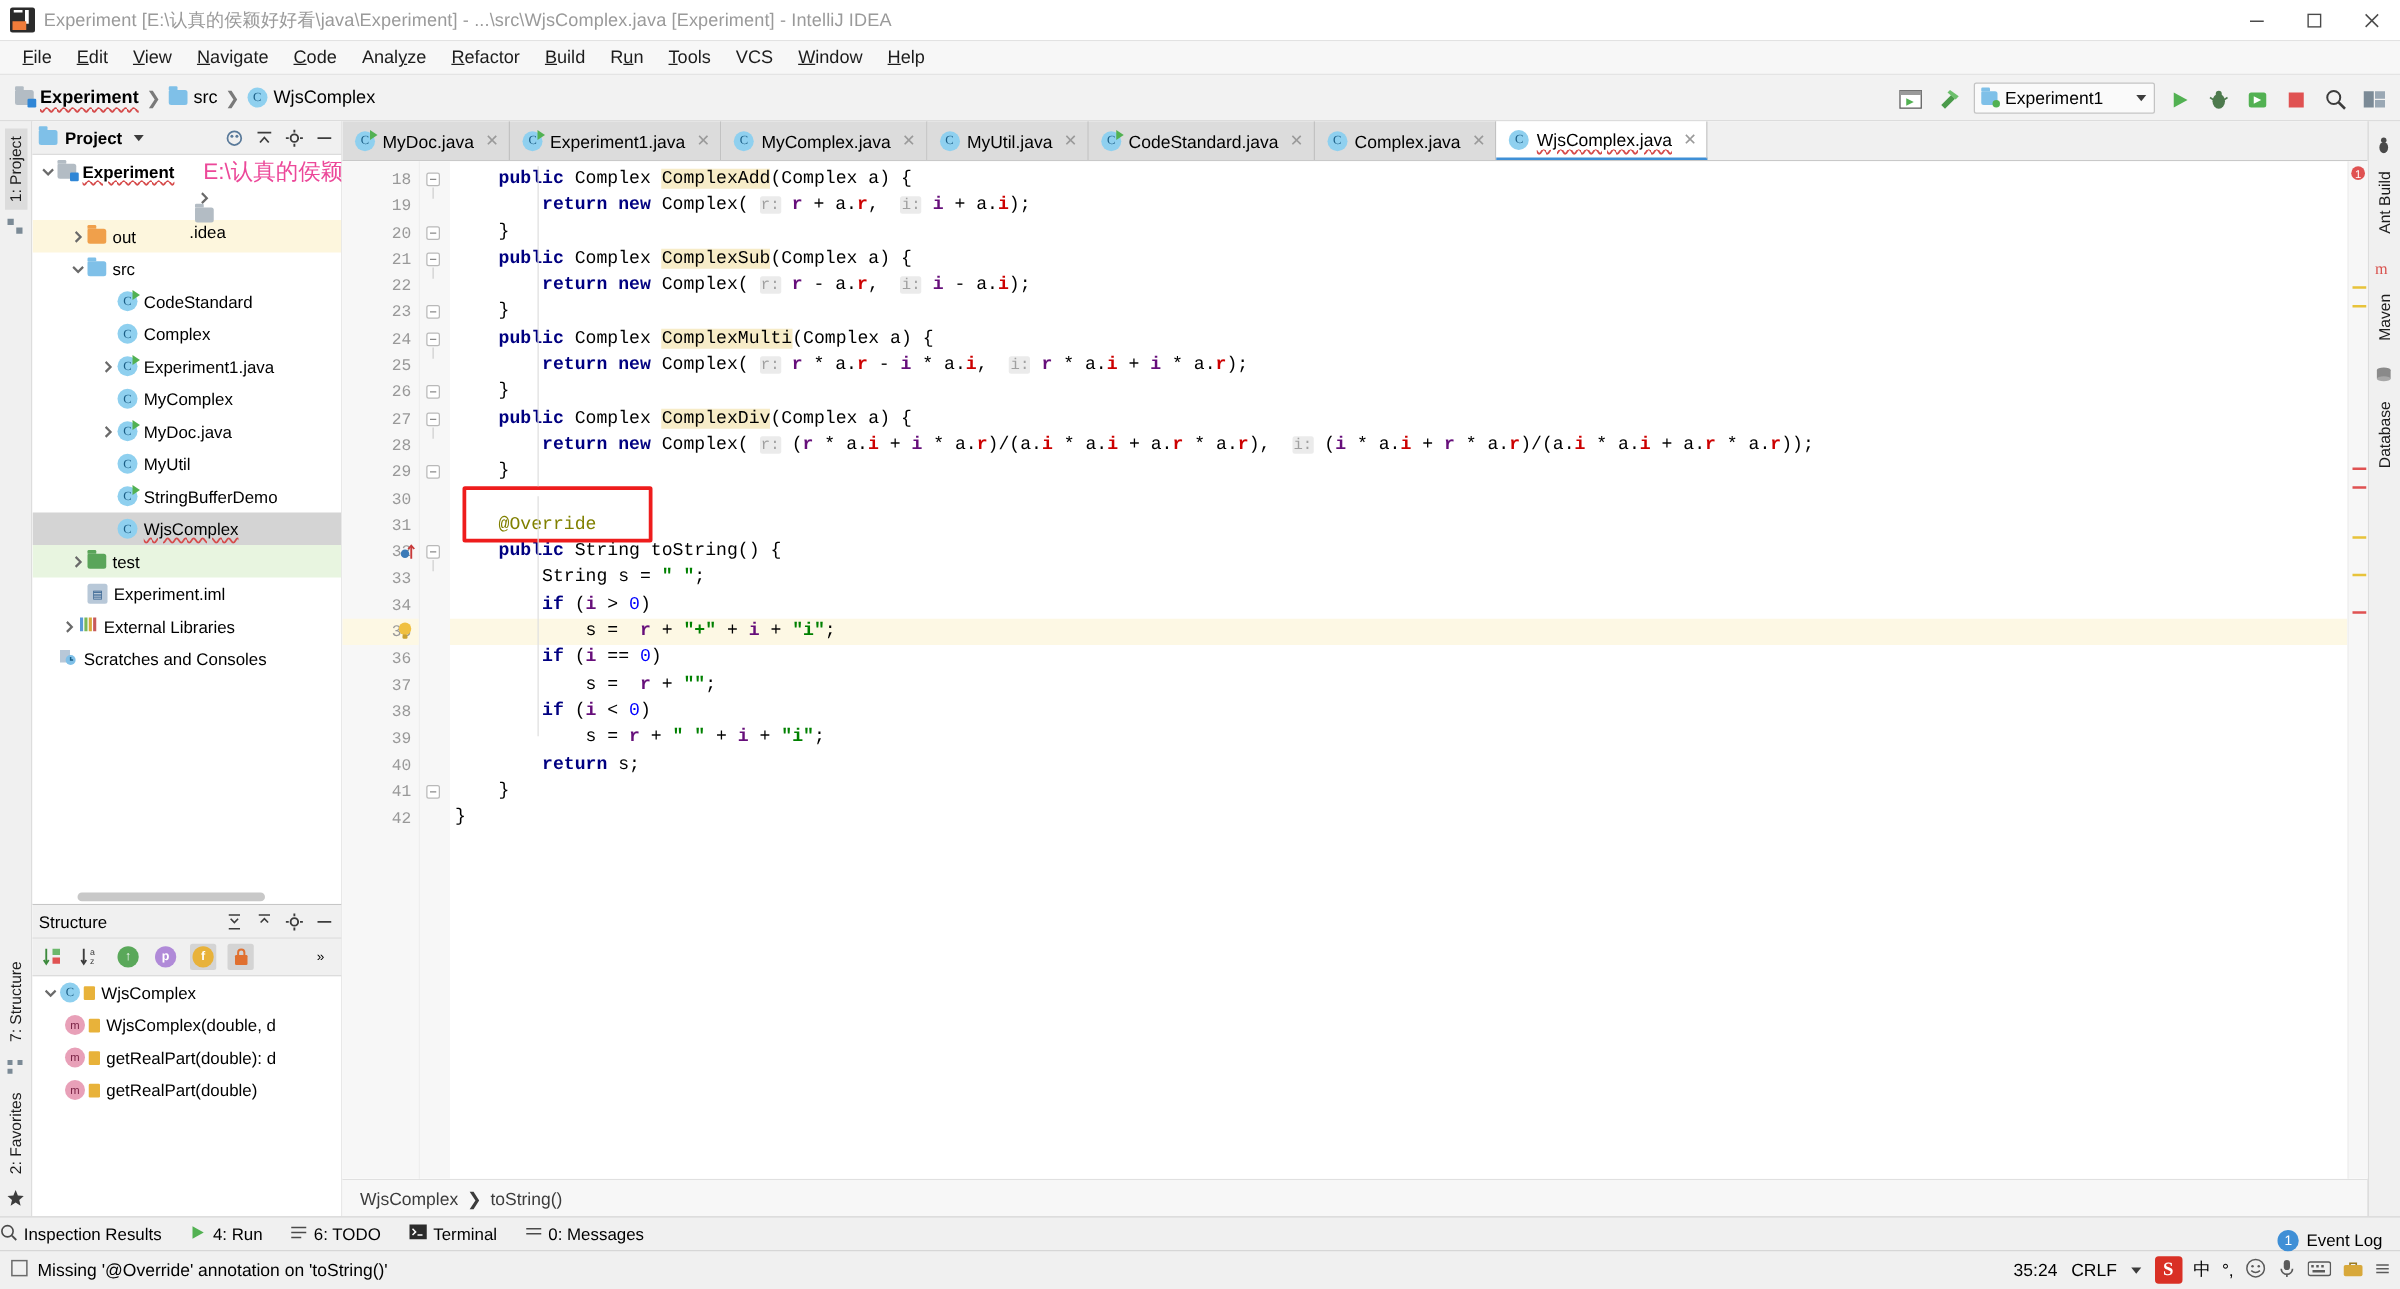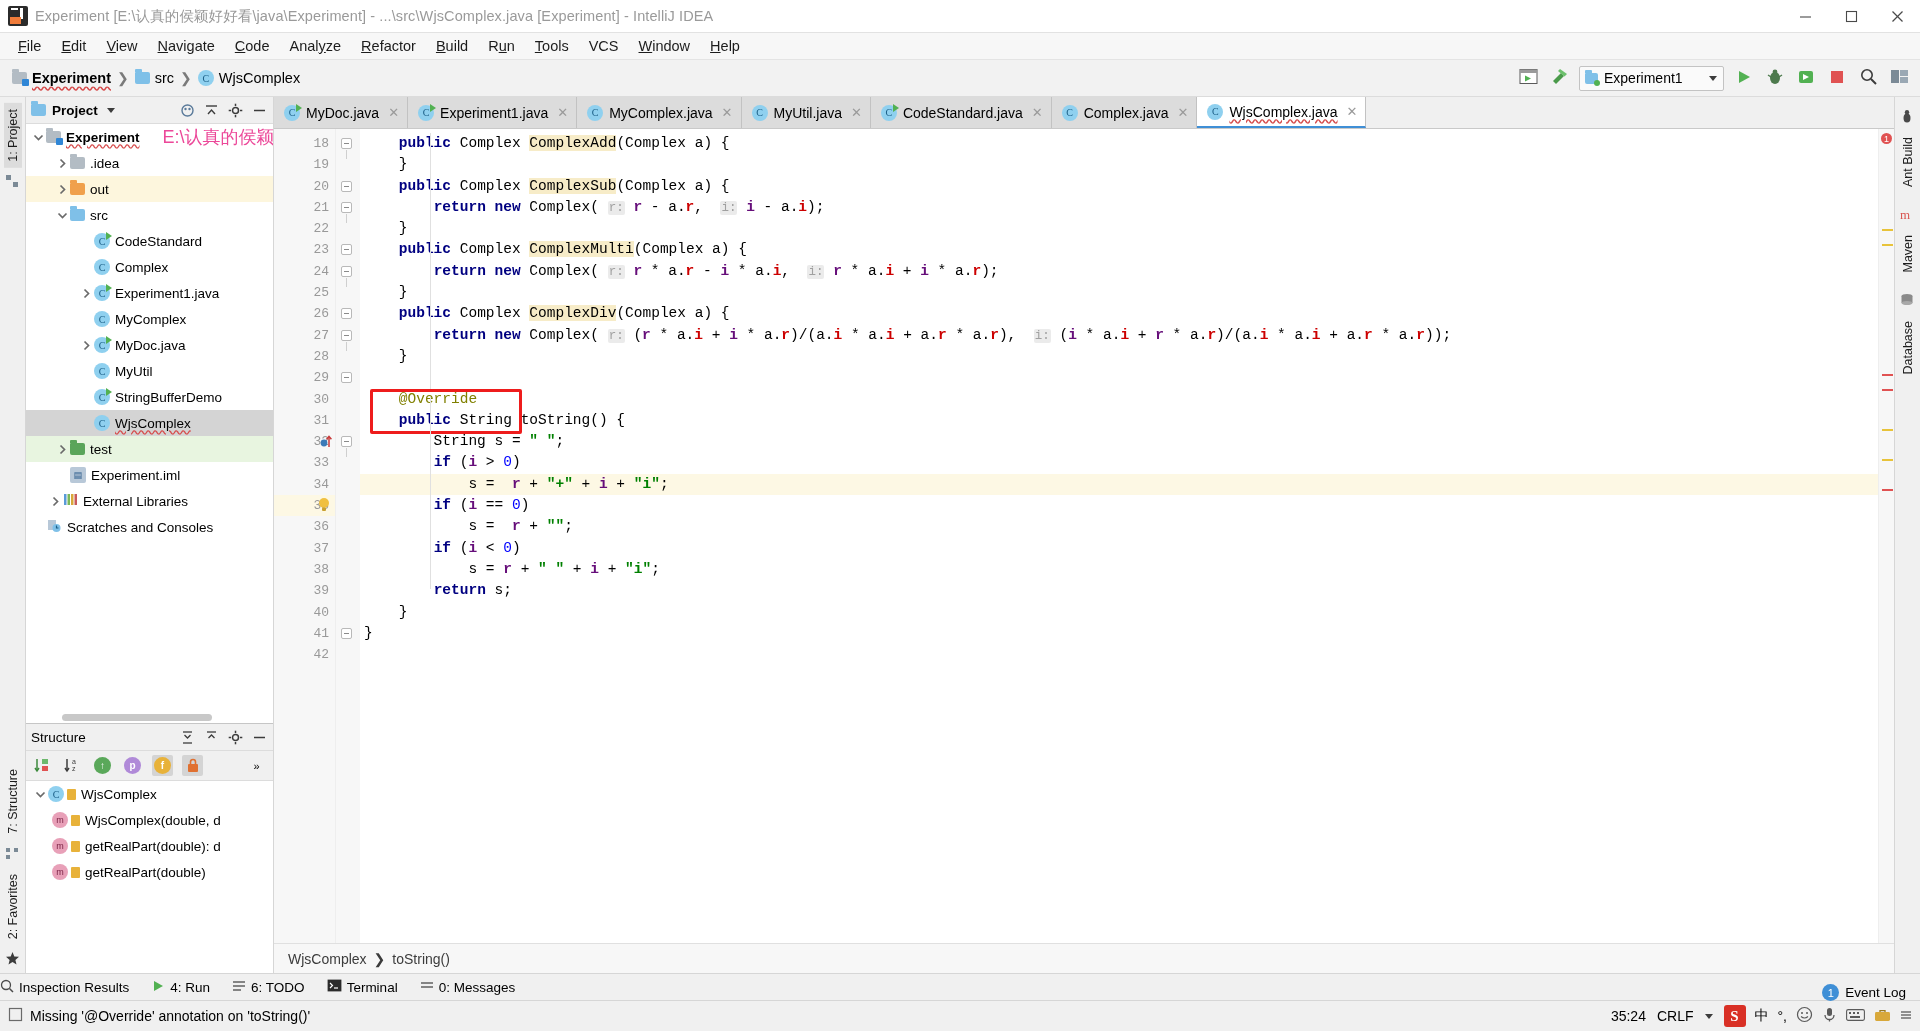--- a/index.html
+++ b/index.html
@@ -52,21 +52,21 @@
   .folder-ico.green { background:#5aa55a; } .folder-ico.green:before { background:#5aa55a; }
   .folder-ico.gray { background:#b3bcc4; } .folder-ico.gray:before { background:#b3bcc4; }
   .folder-ico .mark { position:absolute; right:-2px; bottom:-2px; width:7px; height:7px;
                       background:#2f86d6; border-radius:1px; }
   .class-ico { width:16px; height:16px; border-radius:50%; background:#8fd0ef; position:relative;
                display:inline-flex; align-items:center; justify-content:center; flex:none; }
   .class-ico i { font-style:normal; font-size:10px; color:#1b5e86; font-family:"Liberation Serif", serif; }
   .class-ico.run:after { content:""; position:absolute; right:-2px; top:-1px;
                          border-left:6px solid #52b152; border-top:4px solid transparent;
                          border-bottom:4px solid transparent; }
-  .tb-right { margin-left:auto; display:flex; align-items:flex-start; gap:9px; padding-right:10px; }
+  .tb-right { margin-left:auto; display:flex; align-items:flex-end; gap:9px; padding-right:10px; }
   .tb-icon { width:22px; height:22px; display:flex; align-items:center; justify-content:center; }
   .runcfg { display:flex; align-items:center; gap:6px; border:1px solid #c3c3c3; background:#fafafa;
             height:25px; padding:0 6px 0 5px; border-radius:2px; min-width:145px; }
   .runcfg .nm { font-size:14px; }
   .caret { width:0;height:0;border-left:4px solid transparent;border-right:4px solid transparent;
            border-top:5px solid #3c3c3c; margin-left:auto; }
 
   
   .main { flex:1; display:flex; min-height:0; }
 
@@ -384,21 +384,21 @@
               <svg width="11" height="11" viewBox="0 0 11 11">
                 <polyline points="1.5,3.5 5.5,7.5 9.5,3.5" fill="none" stroke="#6a6a6a" stroke-width="1.7"></polyline>
               </svg>
             </span>
             <span class="folder-ico gray">
               <span class="mark"></span>
             </span>
             <span class="tlabel bold squig">Experiment</span>
             <span class="tpath">E:\认真的侯颖好好看</span>
           </div>
-          <div class="trow" style="padding-left: 28px;">
+          <div class="trow" style="padding-left: 28px; flex-direction: column;">
             <span class="arrow">
               <svg width="11" height="11" viewBox="0 0 11 11">
                 <polyline points="3.5,1.5 7.5,5.5 3.5,9.5" fill="none" stroke="#6a6a6a" stroke-width="1.7"></polyline>
               </svg>
             </span>
             <span class="folder-ico gray"></span>
             <span class="tlabel">.idea</span>
           </div>
           <div class="trow hl-yellow" style="padding-left: 28px;">
             <span class="arrow">
@@ -759,20 +759,21 @@
             <div class="fline"></div>
             <div class="fline"></div>
             <div class="fline"></div>
             <div class="fline">
               <span class="fold"></span>
             </div>
             <div class="fline"></div>
           </div>
         <div class="codewrap" id="codewrap">
           <div class="cline">    <span class="kw">public</span> Complex <span class="mth">ComplexAdd</span>(Complex a) {</div>
+            <div class="cline">        <span class="kw">return</span> <span class="kw">new</span> Complex( <span class="hint">r:</span> <span class="fld">r</span> + a.<span class="fldr">r</span>,  <span class="hint">i:</span> <span class="fld">i</span> + a.<span class="fldr">i</span>);</div>
             <div class="cline">    }</div>
             <div class="cline">    <span class="kw">public</span> Complex <span class="mth">ComplexSub</span>(Complex a) {</div>
             <div class="cline">        <span class="kw">return</span> <span class="kw">new</span> Complex( <span class="hint">r:</span> <span class="fld">r</span> - a.<span class="fldr">r</span>,  <span class="hint">i:</span> <span class="fld">i</span> - a.<span class="fldr">i</span>);</div>
             <div class="cline">    }</div>
             <div class="cline">    <span class="kw">public</span> Complex <span class="mth">ComplexMulti</span>(Complex a) {</div>
             <div class="cline">        <span class="kw">return</span> <span class="kw">new</span> Complex( <span class="hint">r:</span> <span class="fld">r</span> * a.<span class="fldr">r</span> - <span class="fld">i</span> * a.<span class="fldr">i</span>,  <span class="hint">i:</span> <span class="fld">r</span> * a.<span class="fldr">i</span> + <span class="fld">i</span> * a.<span class="fldr">r</span>);</div>
             <div class="cline">    }</div>
             <div class="cline">    <span class="kw">public</span> Complex <span class="mth">ComplexDiv</span>(Complex a) {</div>
             <div class="cline">        <span class="kw">return</span> <span class="kw">new</span> Complex( <span class="hint">r:</span> (<span class="fld">r</span> * a.<span class="fldr">i</span> + <span class="fld">i</span> * a.<span class="fldr">r</span>)/(a.<span class="fldr">i</span> * a.<span class="fldr">i</span> + a.<span class="fldr">r</span> * a.<span class="fldr">r</span>),  <span class="hint">i:</span> (<span class="fld">i</span> * a.<span class="fldr">i</span> + <span class="fld">r</span> * a.<span class="fldr">r</span>)/(a.<span class="fldr">i</span> * a.<span class="fldr">i</span> + a.<span class="fldr">r</span> * a.<span class="fldr">r</span>));</div>
             <div class="cline">    }</div>

